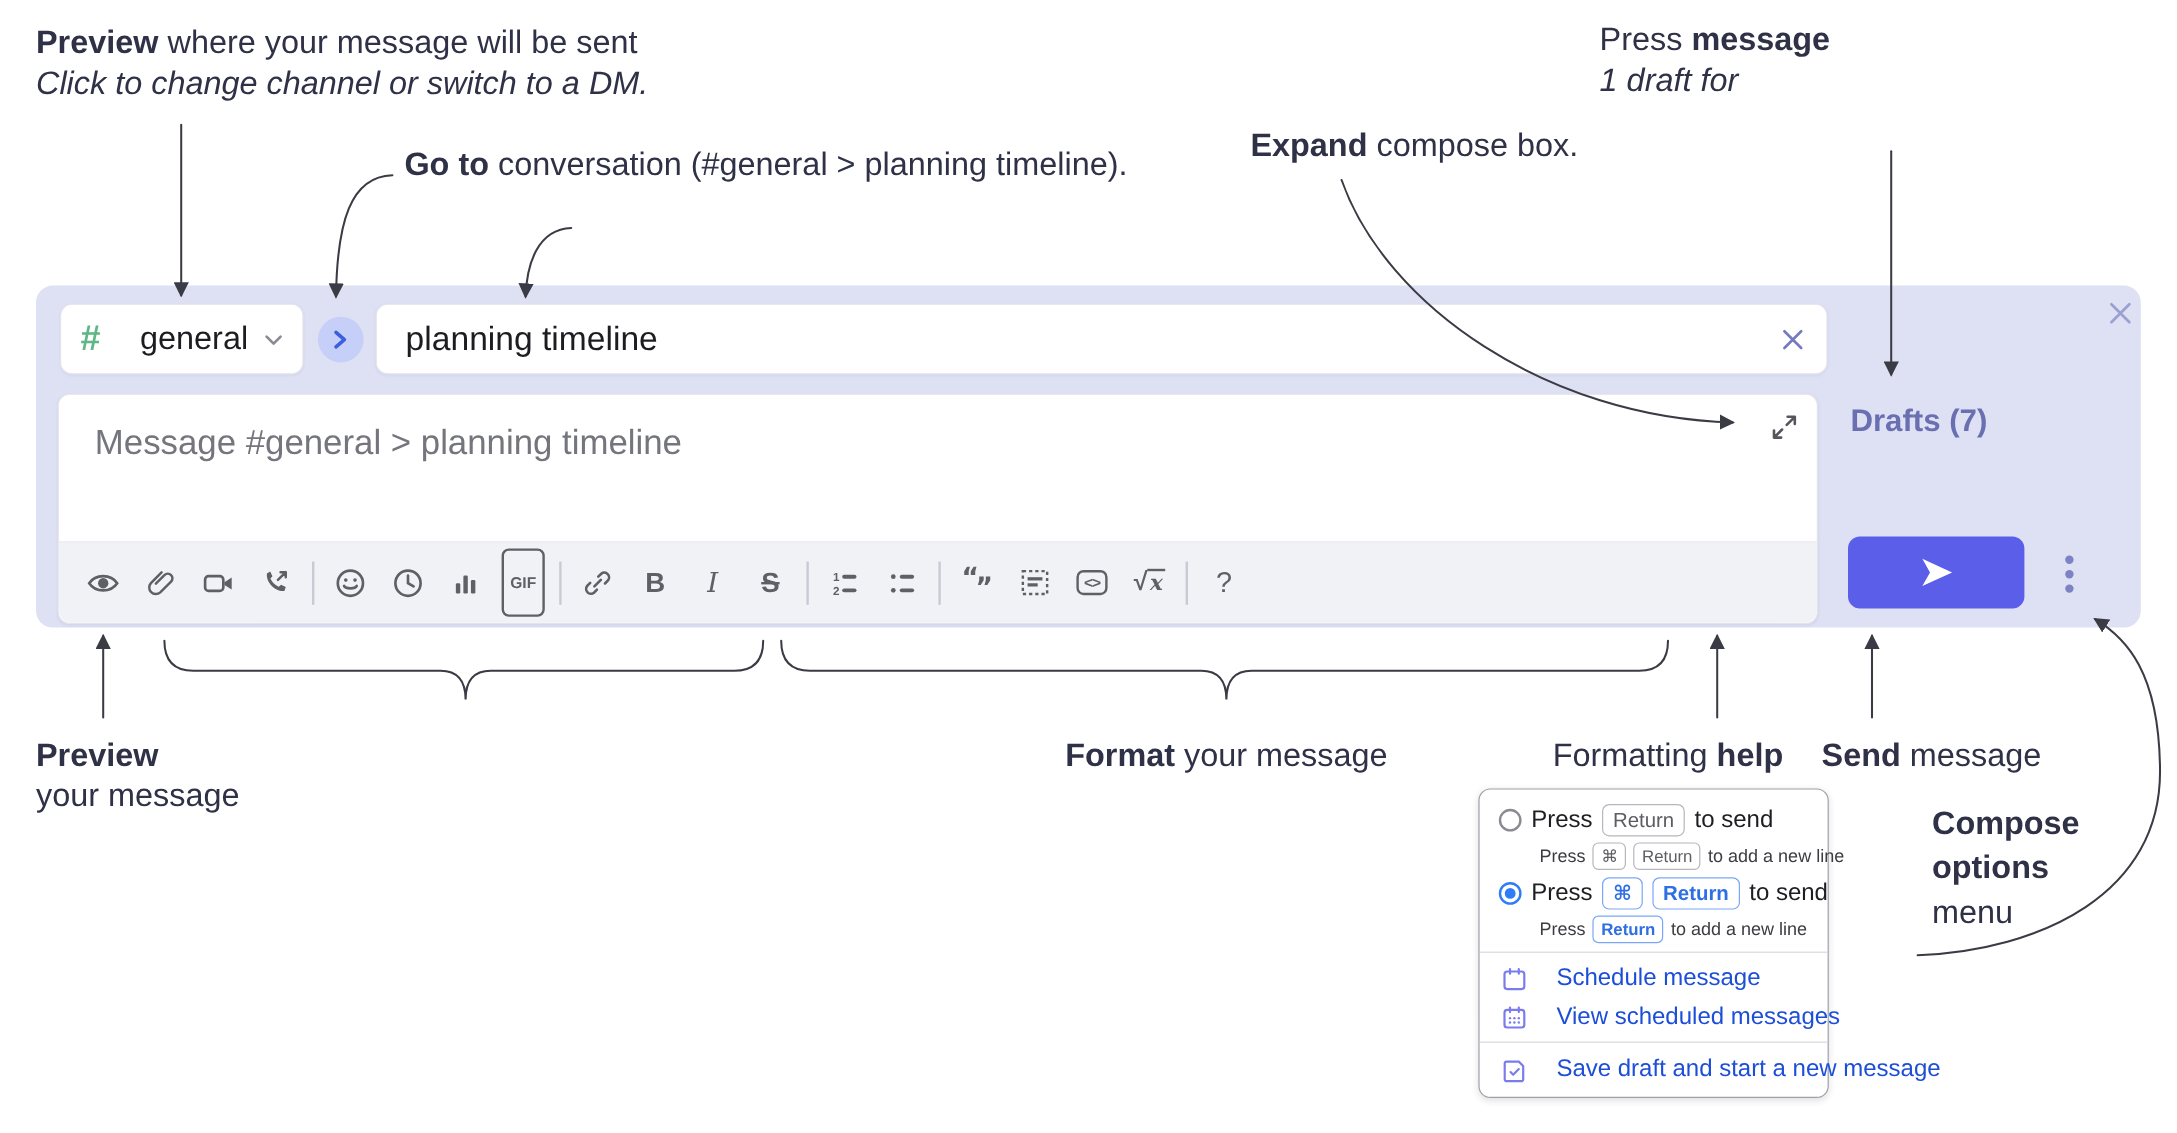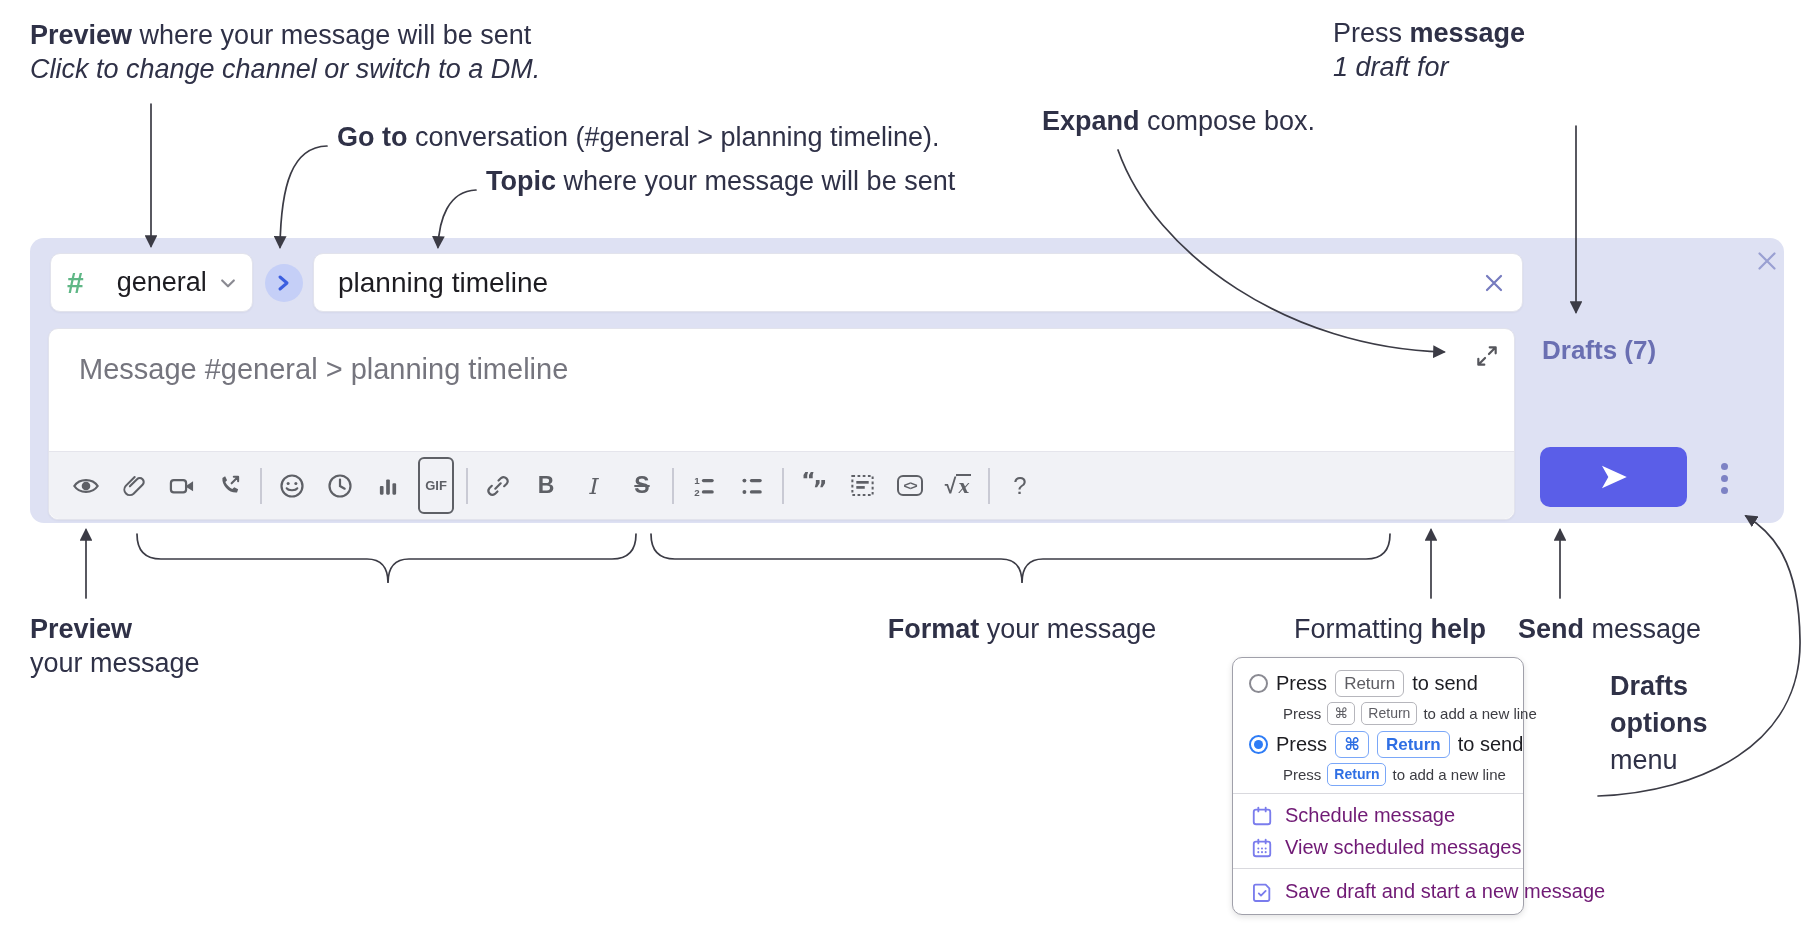--- a/index.html
+++ b/index.html
@@ -57,42 +57,39 @@
   .prow{position:absolute;left:16px;display:flex;align-items:center;gap:8px;font-size:20px;color:#1d1d22;white-space:nowrap;cursor:pointer;}
   .psub{position:absolute;left:50px;display:flex;align-items:center;gap:6px;font-size:15px;color:#3c3c42;white-space:nowrap;}
   .radio{width:19px;height:19px;border:2px solid #8a8a92;border-radius:50%;box-sizing:border-box;flex:0 0 auto;}
   .radio.sel{border-color:#2e7cf6;position:relative;}
   .radio.sel::after{content:"";position:absolute;left:3px;top:3px;width:9px;height:9px;border-radius:50%;background:#2e7cf6;}
   .kc{display:inline-block;border:1.5px solid #b6b6bc;border-radius:6px;padding:0 8px;color:#5d5d63;
       background:#fff;font-size:17px;line-height:25px;}
   .kc.sm{font-size:14px;line-height:21px;padding:0 6px;border-radius:5px;}
   .kc.blue{border-color:#7aa7f8;color:#2f6fe4;font-weight:600;}
   .pdiv{position:absolute;left:0;width:100%;height:1px;background:#d9d9de;}
-  .pitem{position:absolute;left:18px;display:flex;align-items:center;gap:12px;font-size:20px;color:#701a75;
+  .pitem{position:absolute;left:18px;display:flex;align-items:center;gap:24px;font-size:20px;color:#1d4ed8;
          white-space:nowrap;cursor:pointer;}
   svg{display:block;}
   .overlay{position:absolute;left:0;top:0;pointer-events:none;}
 </style>
 </head>
 <body>
 
 <div class="stage">
 
   <div class="abs annot" style="left:30px;top:18px;">
     <div><b>Preview</b><span> where your message will be sent</span></div>
     <div><i>Click to change channel or switch to a DM.</i></div>
   </div>
 
   <div class="abs annot" style="left:337px;top:120px;">
     <b>Go to</b><span> conversation (#general &gt; planning timeline).</span>
   </div>
 
-  <div class="abs annot" style="left:486px;top:164px;">
-    <b>Topic</b><span> where your message will be sent</span>
-  </div>
 
   <div class="abs annot" style="left:1042px;top:104px;">
     <b>Expand</b><span> compose box.</span>
   </div>
 
   <div class="abs annot" style="left:1333px;top:16px;">
     <div><span>Press </span><b>message</b></div>
     <div><i>1 draft for</i></div>
   </div>
 
@@ -271,21 +268,21 @@
 
   <div class="abs annot center" style="left:1390px;top:612px;">
     <span>Formatting </span><b>help</b>
   </div>
 
   <div class="abs annot" style="left:1518px;top:612px;">
     <b>Send</b><span> message</span>
   </div>
 
   <div class="abs annot" style="left:1610px;top:668px;line-height:37px;">
-    <div><b>Drafts</b></div>
+    <div><b>Compose</b></div>
     <div><b>options</b></div>
     <div><span>menu</span></div>
   </div>
 
   <div class="abs popup">
     <div class="prow" style="top:12px;">
       <span class="radio"></span>
       <span>Press</span>
       <span class="kc">Return</span>
       <span>to send</span>

